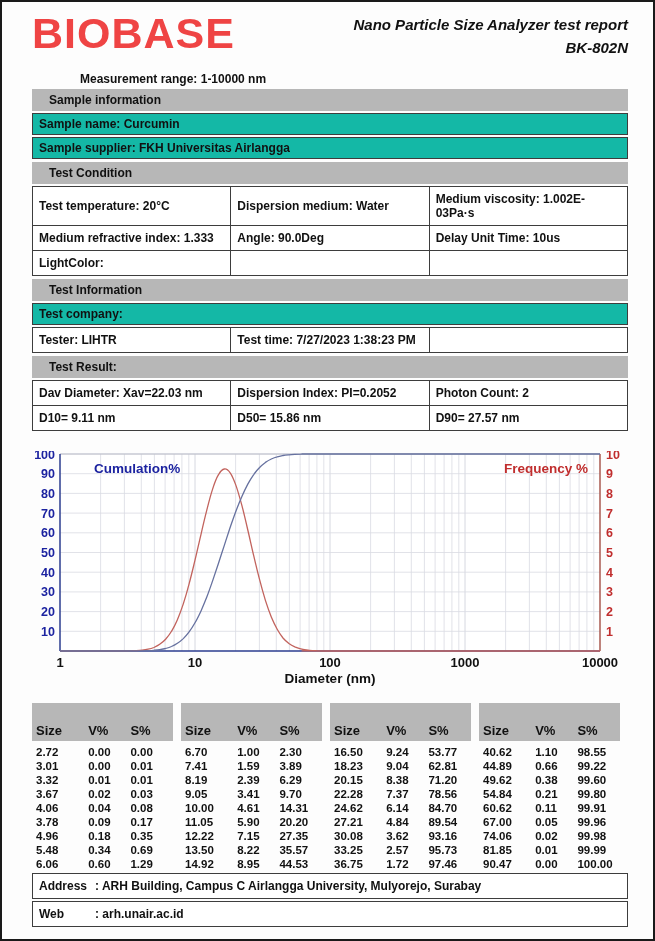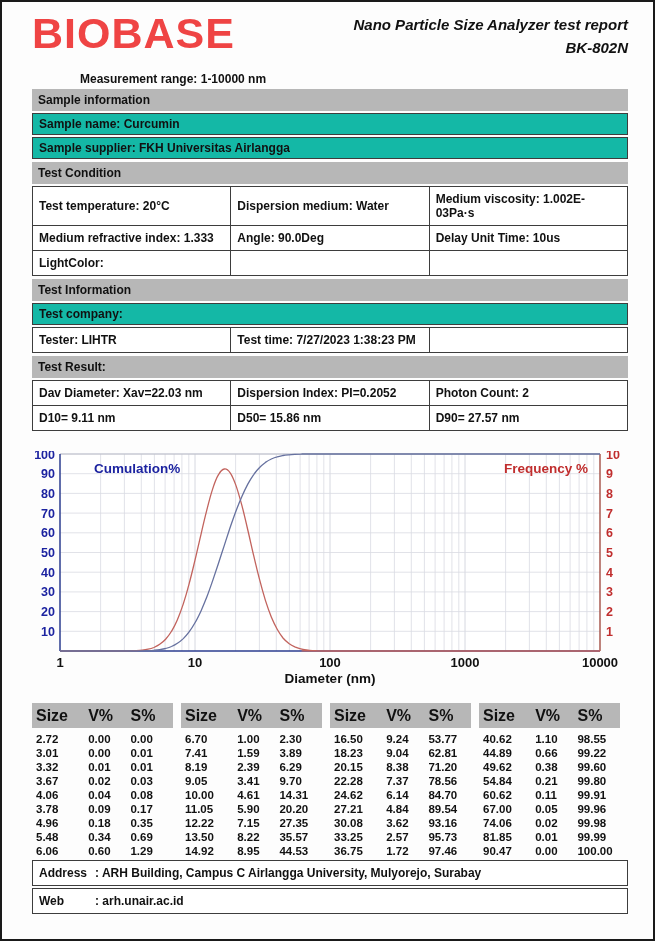--- a/index.html
+++ b/index.html
@@ -6,28 +6,28 @@
   .page{
     width:655px;height:941px;box-sizing:border-box;margin:0 auto;
     background:#fdfdfd;border:2px solid #1a1a1a;
     font-family:"Liberation Sans",sans-serif;color:#111;
     padding:6px 25px 0 30px;overflow:hidden;
   }
   .hdr{display:flex;justify-content:space-between;align-items:flex-start;margin-top:2px;}
   .logo{font-size:43px;font-weight:bold;color:#ef4444;letter-spacing:1px;line-height:1.1;}
   .title-block{text-align:right;font-style:italic;font-weight:bold;font-size:15px;line-height:1.5;margin-top:4px;}
   .meta{display:flex;justify-content:space-between;font-weight:bold;font-size:12px;margin-top:13px;padding-left:48px;}
-  .bar{background:#b7b7b7;font-weight:bold;font-size:12px;padding:4px 6px;margin-top:3px;}
+  .bar{background:#b7b7b7;font-weight:bold;font-size:12px;padding:4px 17px;margin-top:3px;}
   .row{border:1px solid #3d3d3d;background:#14b8a6;font-weight:bold;font-size:12px;padding:3px 6px;margin-top:2px;}
   table.grid{width:100%;border-collapse:collapse;margin-top:2px;table-layout:fixed;}
   table.grid td{border:1px solid #3d3d3d;font-weight:bold;font-size:12px;padding:5px 6px;background:#fff;}
   .chart-wrap{margin-top:20px;}
   .sizes-wrap{display:flex;gap:8px;margin-top:12px;}
   table.sizes{border-collapse:collapse;width:141px;table-layout:fixed;}
-  table.sizes th{background:#b7b7b7;font-size:16px;text-align:left;padding:4px 0 3px 4px;font-weight:bold;}
+  table.sizes th{background:#b7b7b7;font-size:13px;text-align:left;padding:20px 0 3px 4px;font-weight:bold;}
   table.sizes td{font-size:11.5px;font-weight:bold;padding:1px 0 1px 4px;white-space:nowrap;}
   table.sizes col.c1{width:37%;} table.sizes col.c2{width:30%;} table.sizes col.c3{width:33%;}
   table.sizes tr.spacer td{padding:2px 0;}
   .contact-row{border:1px solid #3d3d3d;background:#fff;font-weight:bold;font-size:12px;padding:5px 6px;margin-top:2px;display:flex;}
   .contact-label{width:56px;flex:none;}
 </style>
 </head>
 <body>
 
 <div class="page">

